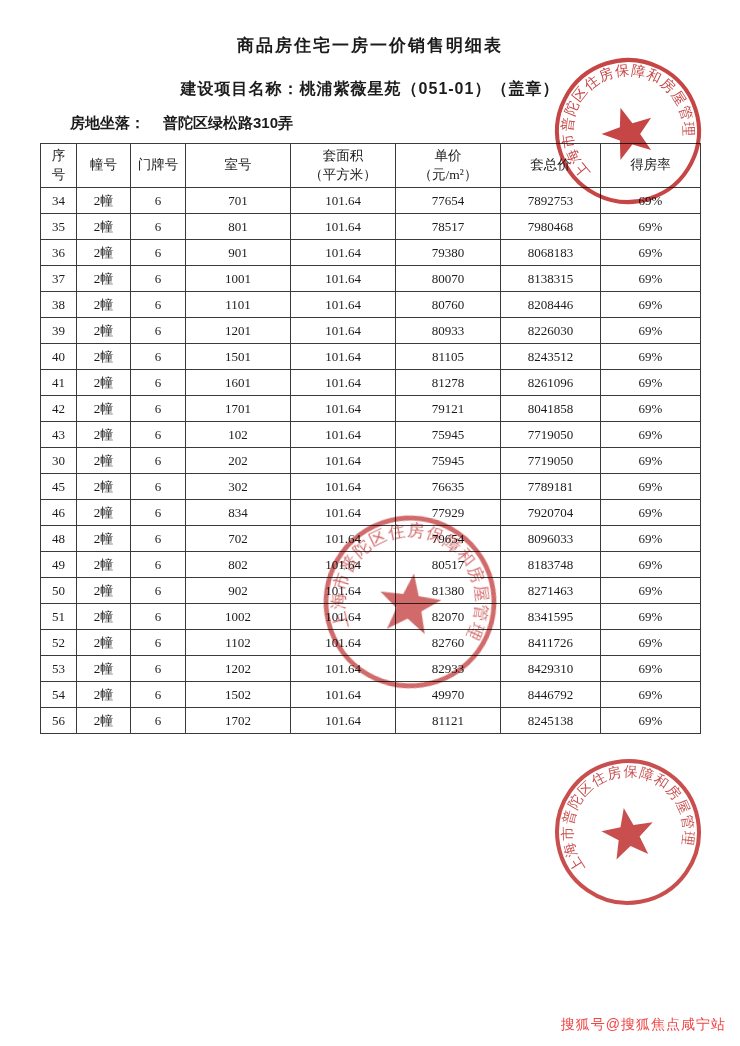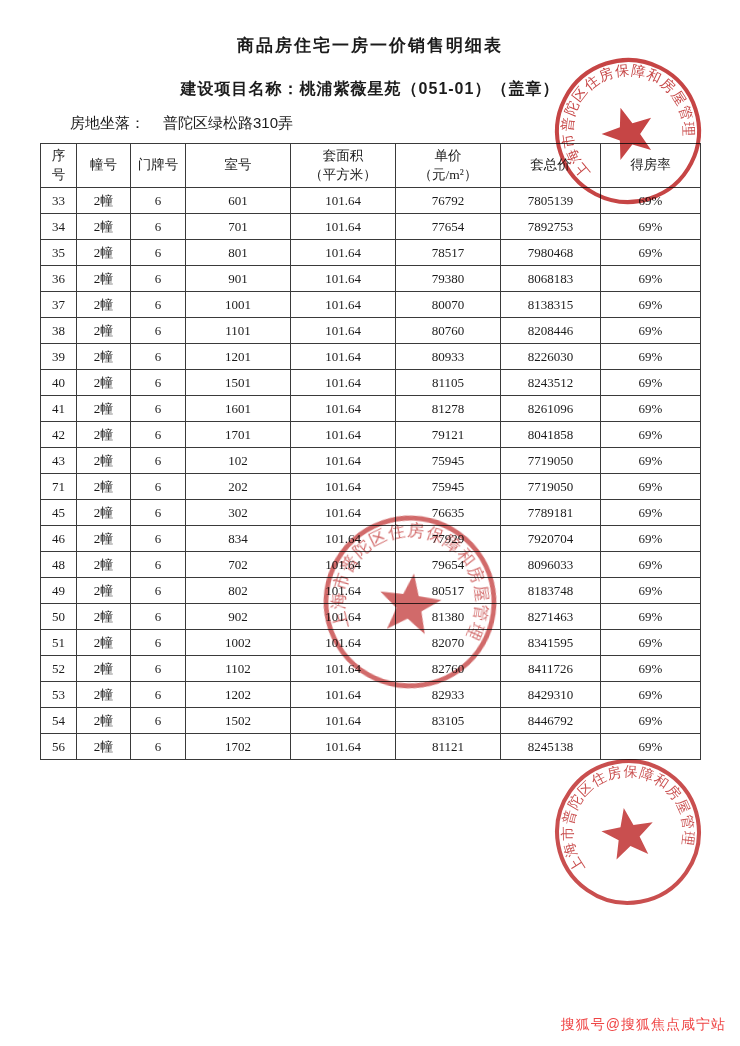--- a/index.html
+++ b/index.html
@@ -22,21 +22,21 @@
   .doc-subtitle {
     margin-top:22px;
     text-align:center;
     font-size:16px;
     font-weight:bold;
     letter-spacing:1px;
   }
   .location-line {
     margin:14px 0 10px 70px;
     font-size:15px;
-    font-weight:normal;
+    font-weight:bold;
   }
   .location-value { margin-left:18px; }
   table.price-table {
     margin-left:40px;
     width:660px;
     border-collapse:collapse;
     table-layout:fixed;
   }
   .price-table th, .price-table td {
     border:1px solid #3a3a3a;
@@ -124,30 +124,20 @@
             <span class="hl">套总价</span>
             <span class="hl"></span>
           </th>
         <th>
             <span class="hl">得房率</span>
             <span class="hl"></span>
           </th>
       </tr>
     </thead>
     <tbody>
-    <tr>
-      <td>33</td>
-      <td>2幢</td>
-      <td>6</td>
-      <td>601</td>
-      <td>101.64</td>
-      <td>76792</td>
-      <td>7805139</td>
-      <td>69%</td>
-    </tr>
 
     <tr>
       <td>34</td>
       <td>2幢</td>
       <td>6</td>
       <td>701</td>
       <td>101.64</td>
       <td>77654</td>
       <td>7892753</td>
       <td>69%</td>
@@ -246,21 +236,21 @@
       <td>2幢</td>
       <td>6</td>
       <td>102</td>
       <td>101.64</td>
       <td>75945</td>
       <td>7719050</td>
       <td>69%</td>
     </tr>
 
     <tr>
-      <td>71</td>
+      <td>30</td>
       <td>2幢</td>
       <td>6</td>
       <td>202</td>
       <td>101.64</td>
       <td>75945</td>
       <td>7719050</td>
       <td>69%</td>
     </tr>
 
     <tr>
@@ -351,21 +341,21 @@
       <td>8429310</td>
       <td>69%</td>
     </tr>
 
     <tr>
       <td>54</td>
       <td>2幢</td>
       <td>6</td>
       <td>1502</td>
       <td>101.64</td>
-      <td>83105</td>
+      <td>49970</td>
       <td>8446792</td>
       <td>69%</td>
     </tr>
 
 
     <tr>
       <td>56</td>
       <td>2幢</td>
       <td>6</td>
       <td>1702</td>

